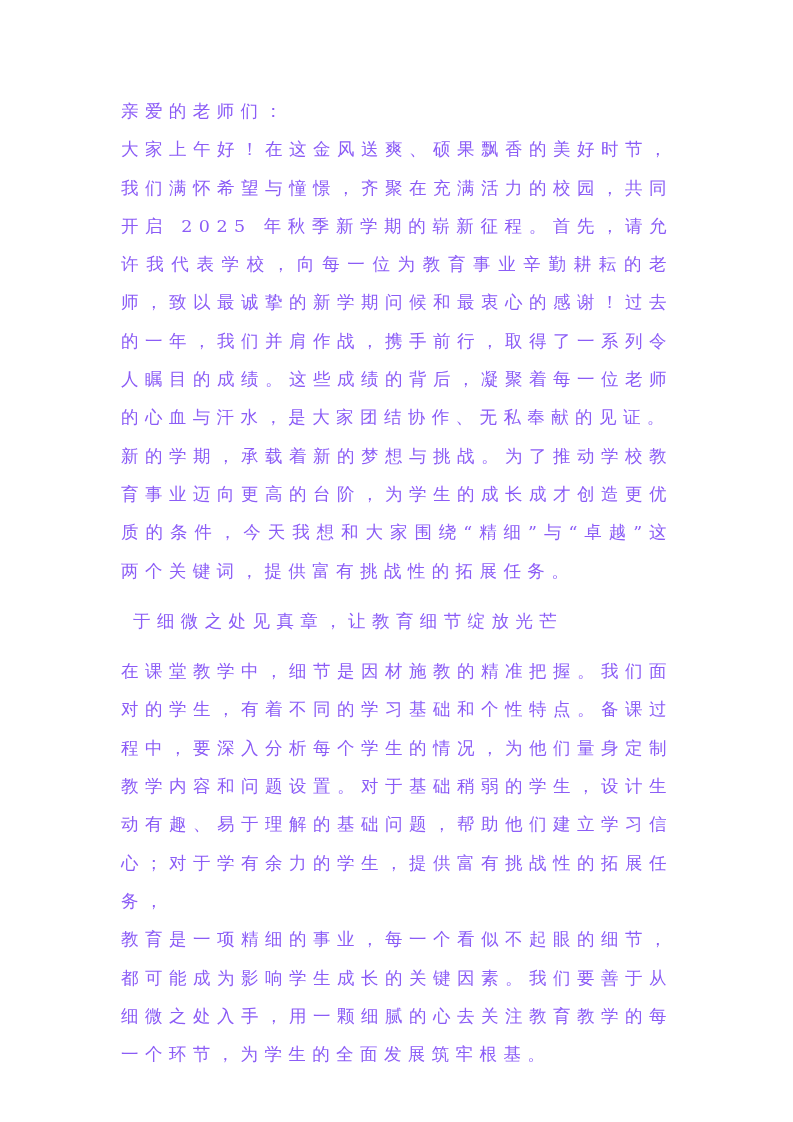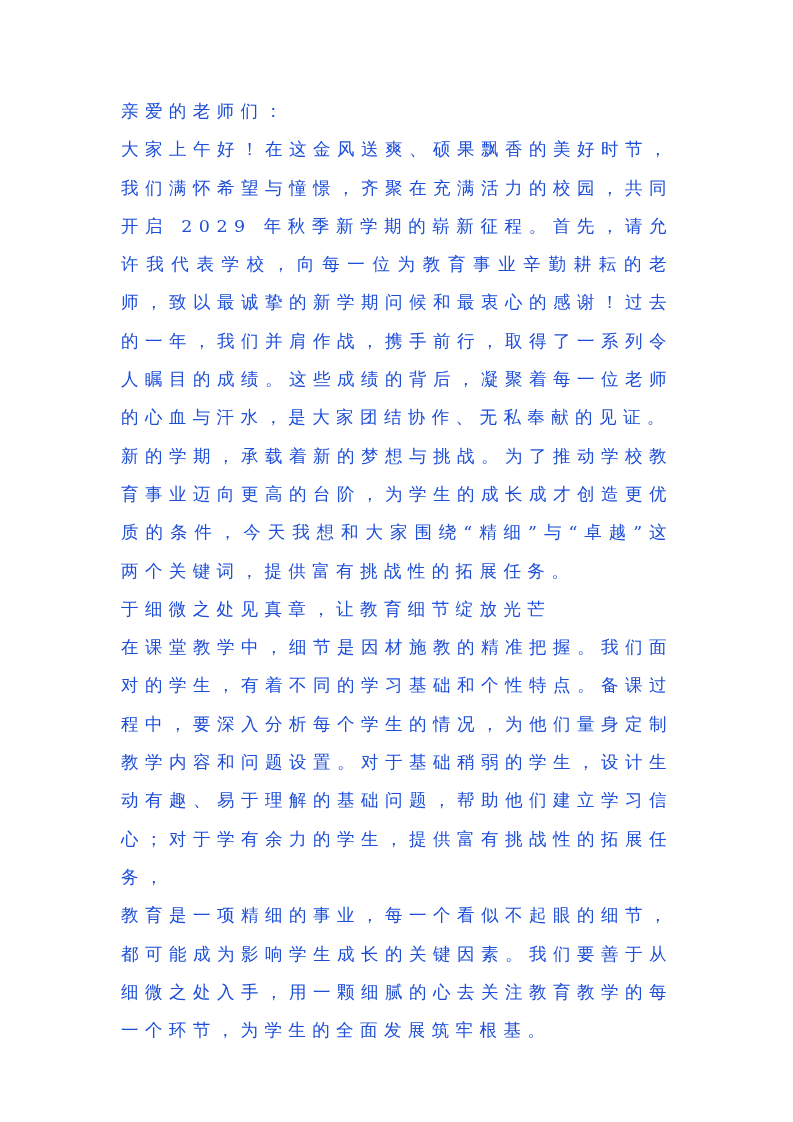--- a/index.html
+++ b/index.html
@@ -5,29 +5,29 @@
   html, body { margin: 0; padding: 0; background: #ffffff; }
   body { width: 793px; height: 1122px; position: relative; overflow: hidden; }
   .page {
     position: absolute;
     left: 121px;
     top: 92px;
     width: 552px;
     font-family: "DejaVu Serif", "Liberation Serif", serif;
     font-size: 17.5px;
     line-height: 38.3px;
-    color: #1d4ed8;
+    color: #8b5cf6;
     letter-spacing: 6.4px;
   }
   .para { margin: 0; padding: 0; text-align: justify; text-justify: inter-character; }
-  .heading { margin: 0; padding: 0; }
+  .heading { margin: 12px; padding: 0; }
 </style>
 </head>
 <body>
 
 <div class="page">
   <p class="para">亲爱的老师们：</p>
-  <p class="para">大家上午好！在这金风送爽、硕果飘香的美好时节，我们满怀希望与憧憬，齐聚在充满活力的校园，共同开启 2029 年秋季新学期的崭新征程。首先，请允许我代表学校，向每一位为教育事业辛勤耕耘的老师，致以最诚挚的新学期问候和最衷心的感谢！过去的一年，我们并肩作战，携手前行，取得了一系列令人瞩目的成绩。这些成绩的背后，凝聚着每一位老师的心血与汗水，是大家团结协作、无私奉献的见证。</p>
+  <p class="para">大家上午好！在这金风送爽、硕果飘香的美好时节，我们满怀希望与憧憬，齐聚在充满活力的校园，共同开启 2025 年秋季新学期的崭新征程。首先，请允许我代表学校，向每一位为教育事业辛勤耕耘的老师，致以最诚挚的新学期问候和最衷心的感谢！过去的一年，我们并肩作战，携手前行，取得了一系列令人瞩目的成绩。这些成绩的背后，凝聚着每一位老师的心血与汗水，是大家团结协作、无私奉献的见证。</p>
   <p class="para">新的学期，承载着新的梦想与挑战。为了推动学校教育事业迈向更高的台阶，为学生的成长成才创造更优质的条件，今天我想和大家围绕“精细”与“卓越”这两个关键词，提供富有挑战性的拓展任务。</p>
   <p class="heading">于细微之处见真章，让教育细节绽放光芒</p>
   <p class="para">在课堂教学中，细节是因材施教的精准把握。我们面对的学生，有着不同的学习基础和个性特点。备课过程中，要深入分析每个学生的情况，为他们量身定制教学内容和问题设置。对于基础稍弱的学生，设计生动有趣、易于理解的基础问题，帮助他们建立学习信心；对于学有余力的学生，提供富有挑战性的拓展任务，</p>
   <p class="para">教育是一项精细的事业，每一个看似不起眼的细节，都可能成为影响学生成长的关键因素。我们要善于从细微之处入手，用一颗细腻的心去关注教育教学的每一个环节，为学生的全面发展筑牢根基。</p>
 </div>
 
 </body></html>

